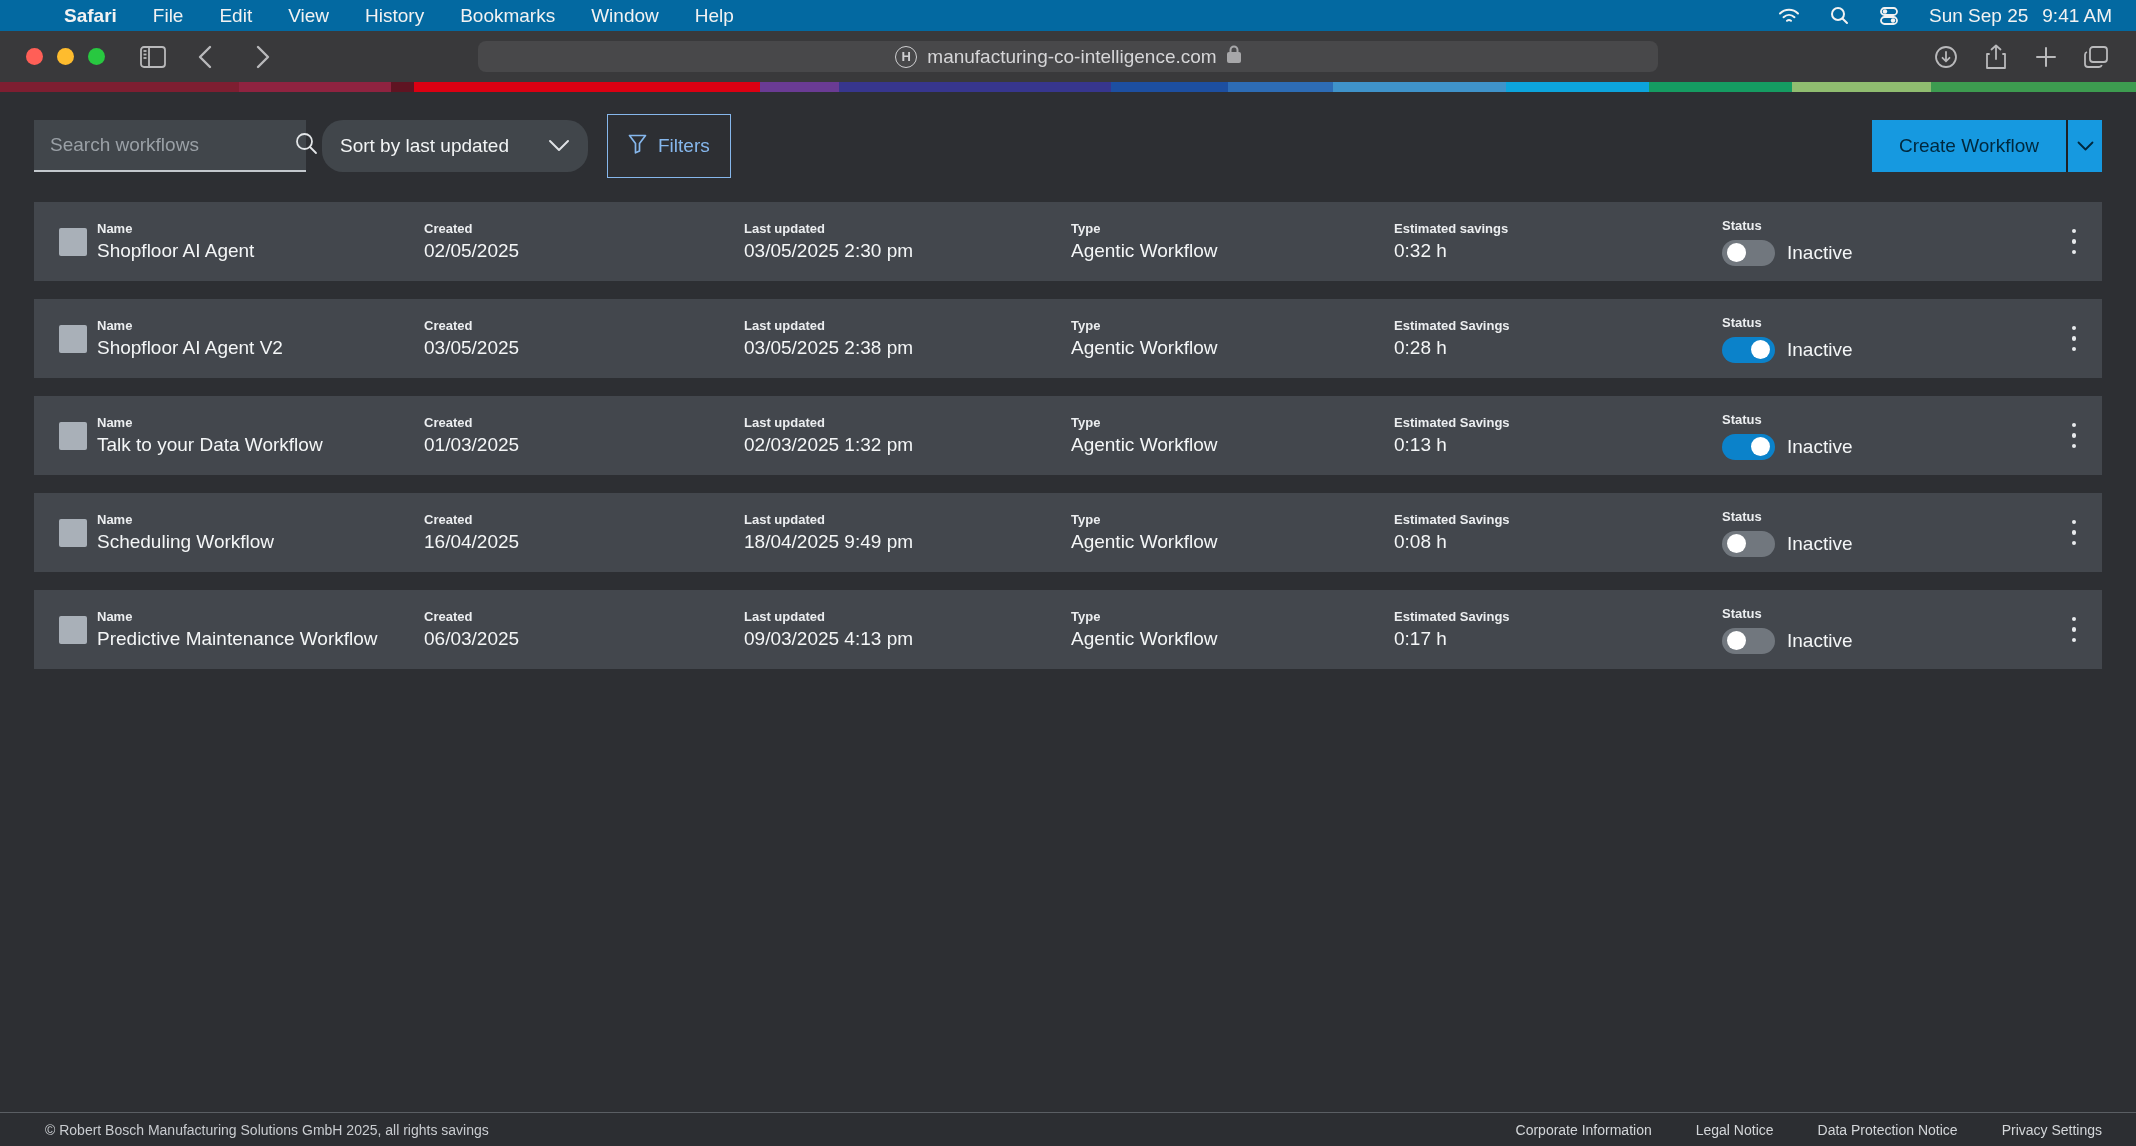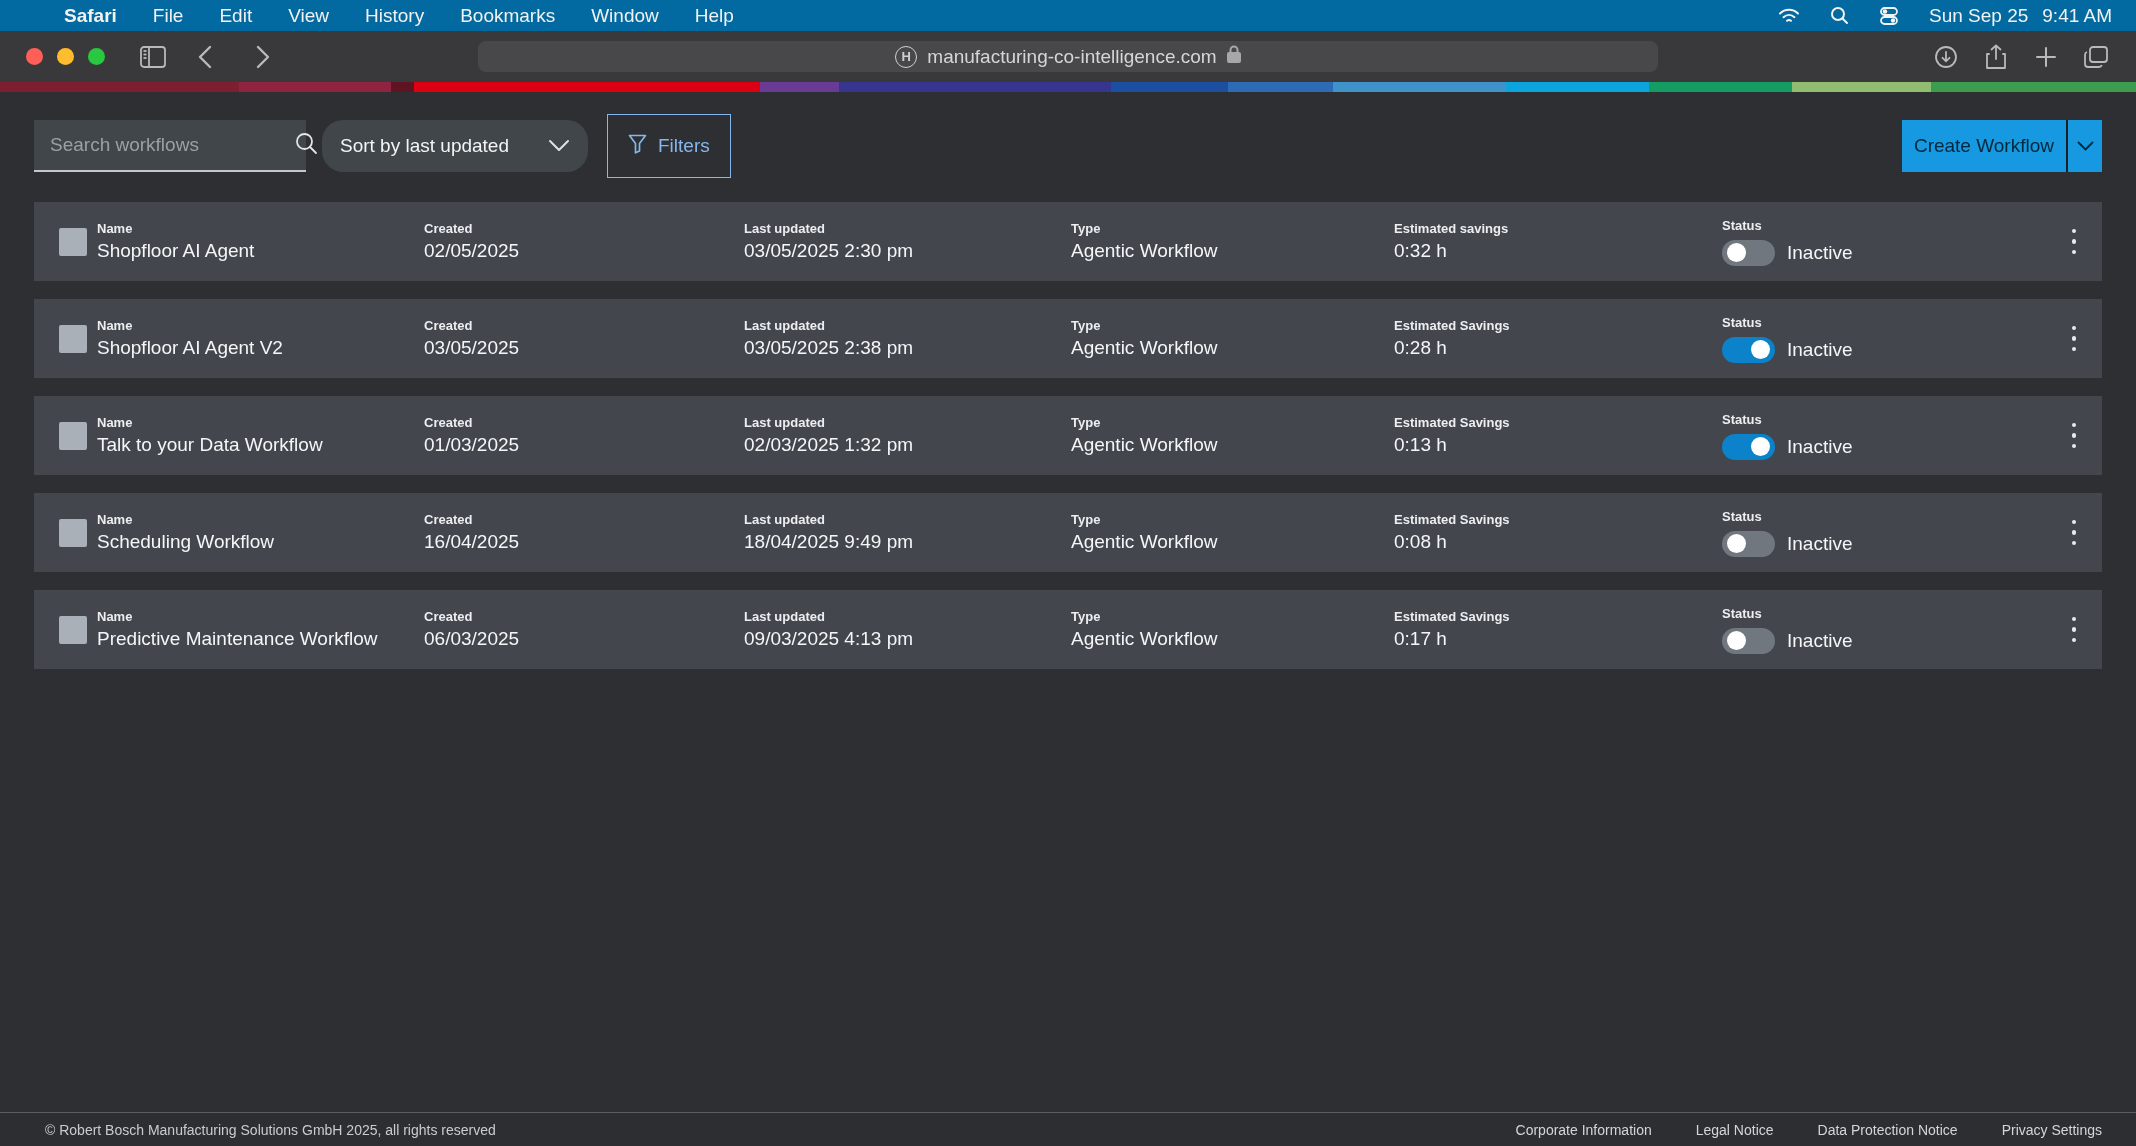--- a/index.html
+++ b/index.html
@@ -45,21 +45,21 @@
   .sort-box { width:266px; height:52px; background:#41464b; margin-left:16px;
     display:flex; align-items:center; justify-content:space-between; padding:0 18px 0 18px;
     color:#f2f4f5; font-size:19px; cursor:default;border-radius:21px; }
   .sort-box svg { color:#dfe2e5; }
   .filters-btn { margin-left:19px; height:64px; padding:0 20px; background:transparent;
     border:1.5px solid var(--accent-light-blue); color:var(--accent-light-blue);
     display:flex; align-items:center; gap:11px; font-size:19px; cursor:pointer; font-family:inherit; }
   .spacer { flex:1; }
   .create-split { display:flex; height:52px; }
   .create-main { background:var(--accent-blue); color:#00283d; border:none; font-family:inherit;
-    font-size:19px; padding:0 12px; cursor:pointer; }
+    font-size:19px; padding:0 27px; cursor:pointer; }
   .create-chevron { width:36px; background:var(--accent-blue); border:none; border-left:2px solid #1d2125;
     display:flex; align-items:center; justify-content:center; color:#00283d; cursor:pointer; }
 
   
   .rows { margin-top:30px; display:flex; flex-direction:column; gap:18px; }
   .workflow-row { height:79px; background:#43474d; display:grid;
     grid-template-columns:63px 327px 320px 327px 323px 328px 1fr 56px;
     align-items:center; }
   .cb-cell { display:flex; justify-content:flex-end; padding-right:10px; }
   .checkbox { width:28px; height:28px; background:#a9b0b8; border-radius:2px; cursor:pointer; }
@@ -433,20 +433,20 @@
           <i></i>
           <i></i>
           <i></i>
         </div>
     </div>
 
   </div>
 </div>
 
 <div class="footer">
-  <span>© Robert Bosch Manufacturing Solutions GmbH 2025, all rights reserved</span>
+  <span>© Robert Bosch Manufacturing Solutions GmbH 2025, all rights savings</span>
   <div class="footer-links">
     <span>Corporate Information</span>
     <span>Legal Notice</span>
     <span>Data Protection Notice</span>
     <span>Privacy Settings</span>
   </div>
 </div>
 
 </body></html>

